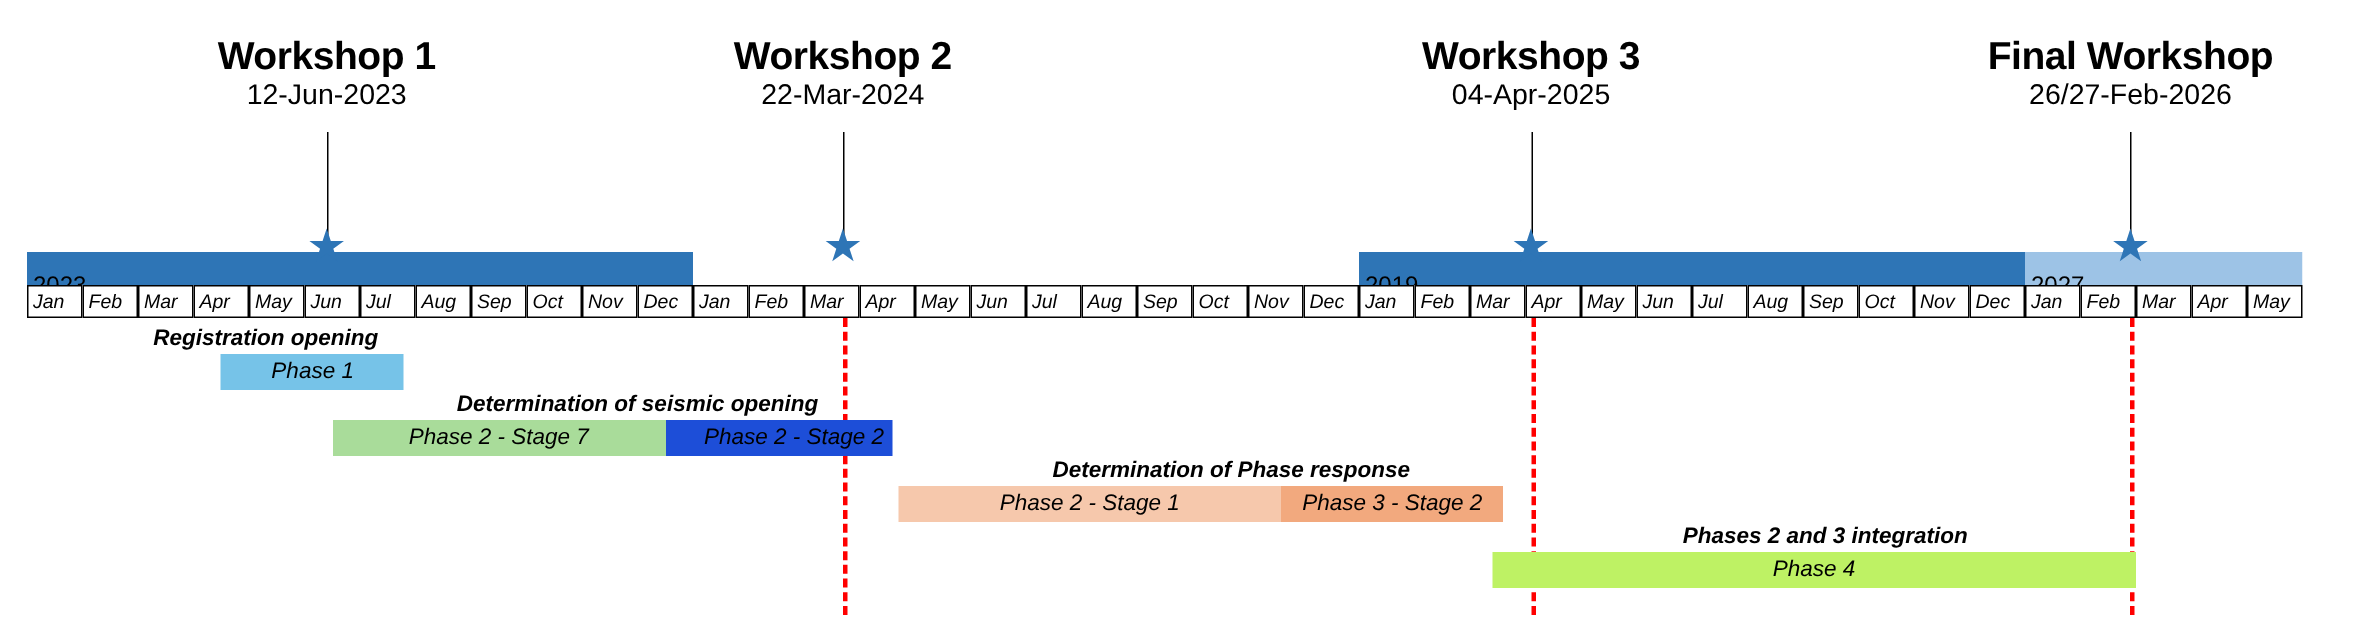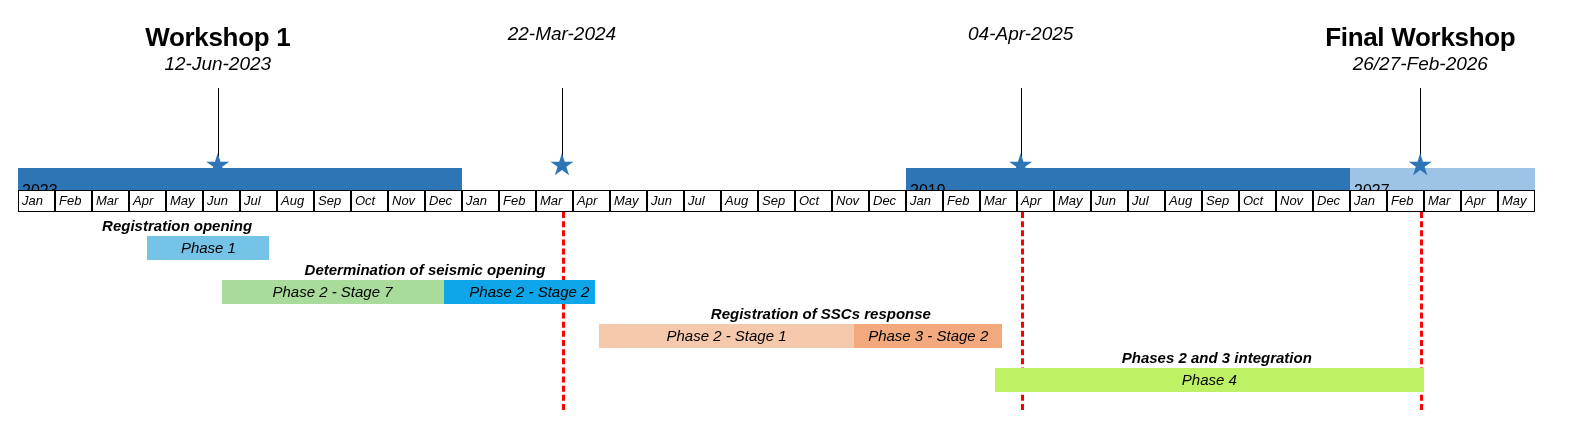--- a/index.html
+++ b/index.html
@@ -11,21 +11,21 @@
   }
   #root{position:relative;width:1573px;height:425px;}
 
   
   .milestone{position:absolute;text-align:center;white-space:nowrap;}
   .milestone .ms-title{
     font-size:26px;font-weight:bold;color:#000;line-height:30px;
     letter-spacing:-0.3px;
   }
   .milestone .ms-date{
-    font-size:19px;font-style:italic;color:#000;line-height:24px;
+    font-size:19px;color:#000;line-height:24px;
   }
   .leader{position:absolute;width:1px;background:#000;}
 
   
   .star{position:absolute;color:#2E75B6;font-size:30px;line-height:30px;}
 
   
   .yearband{position:absolute;height:22px;overflow:hidden;}
   .yearcell{position:absolute;top:0;height:22px;box-sizing:border-box;}
   .yearcell .ylabel{
@@ -117,41 +117,43 @@
       <div class="monthcell" style="left: 1461px; width: 37px;">Apr</div>
       <div class="monthcell" style="left: 1498px; width: 37px;">May</div>
     </div>
     <div class="milestone" style="left: 37.8px; top: 22px; width: 360px;">
       <div class="ms-title">Workshop 1</div>
       <div class="ms-date">12-Jun-2023</div>
     </div>
     <div class="leader" style="left: 217.8px; top: 88px; height: 72px;"></div>
     <div class="star" style="left: 202.8px; top: 150px; width: 30px; text-align: center; color: rgb(46, 117, 182);">★</div>
     <div class="milestone" style="left: 381.9px; top: 22px; width: 360px;">
+      <div class="ms-title">Workshop 2</div>
       <div class="ms-date">22-Mar-2024</div>
     </div>
     <div class="leader" style="left: 561.9px; top: 88px; height: 72px;"></div>
     <div class="star" style="left: 546.9px; top: 150px; width: 30px; text-align: center; color: rgb(46, 117, 182);">★</div>
     <div class="guide" style="left: 561.9px; top: 212px; height: 198px;"></div>
     <div class="milestone" style="left: 840.7px; top: 22px; width: 360px;">
+      <div class="ms-title">Workshop 3</div>
       <div class="ms-date">04-Apr-2025</div>
     </div>
     <div class="leader" style="left: 1020.7px; top: 88px; height: 72px;"></div>
     <div class="star" style="left: 1005.7px; top: 150px; width: 30px; text-align: center; color: rgb(46, 117, 182);">★</div>
     <div class="guide" style="left: 1020.7px; top: 212px; height: 198px;"></div>
     <div class="milestone" style="left: 1240.3px; top: 22px; width: 360px;">
       <div class="ms-title">Final Workshop</div>
       <div class="ms-date">26/27-Feb-2026</div>
     </div>
     <div class="leader" style="left: 1420.3px; top: 88px; height: 72px;"></div>
     <div class="star" style="left: 1405.3px; top: 150px; width: 30px; text-align: center; color: rgb(46, 117, 182);">★</div>
     <div class="guide" style="left: 1420.3px; top: 212px; height: 198px;"></div>
     <div class="barlabel" style="left: -42.9px; top: 216px; width: 440px;">Registration opening</div>
     <div class="bar" style="left: 99.4px; width: 122.1px; top: 236px; background: rgb(118, 195, 232); margin-left: 48px;">Phase 1</div>
     <div class="barlabel" style="left: 205px; top: 260px; width: 440px;">Determination of seismic opening</div>
     <div class="bar" style="left: 221.5px; width: 222px; top: 280px; background: rgb(169, 220, 154);">Phase 2 - Stage 7</div>
-    <div class="bar" style="left: 443.5px; width: 151.7px; top: 280px; background: #0ea5e9; padding-left: 20px;">Phase 2 - Stage 2</div>
-    <div class="barlabel" style="left: 600.9px; top: 304px; width: 440px;">Registration of SSCs response</div>
+    <div class="bar" style="left: 443.5px; width: 151.7px; top: 280px; background: #1d4ed8; padding-left: 20px;">Phase 2 - Stage 2</div>
+    <div class="barlabel" style="left: 600.9px; top: 304px; width: 440px;">Determination of Phase response</div>
     <div class="bar" style="left: 598.9px; width: 255.3px; top: 324px; background: rgb(246, 200, 172);">Phase 2 - Stage 1</div>
     <div class="bar" style="left: 854.2px; width: 148px; top: 324px; background: rgb(242, 169, 126);">Phase 3 - Stage 2</div>
     <div class="barlabel" style="left: 996.8px; top: 348px; width: 440px;">Phases 2 and 3 integration</div>
     <div class="bar" style="left: 994.8px; width: 429.2px; top: 368px; background: #bef264;">Phase 4</div>
   </div>
 
 </body></html>

